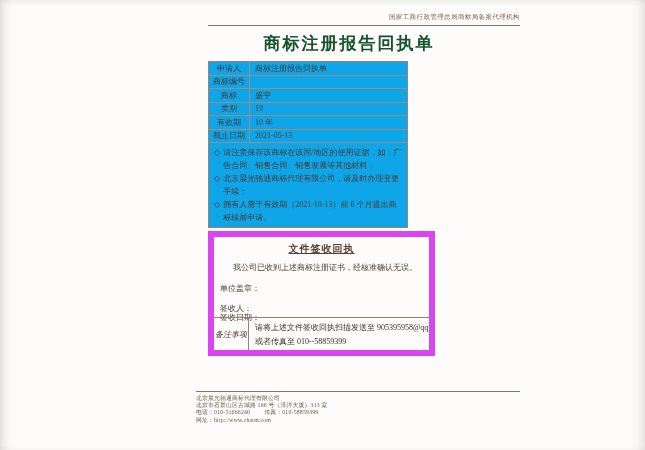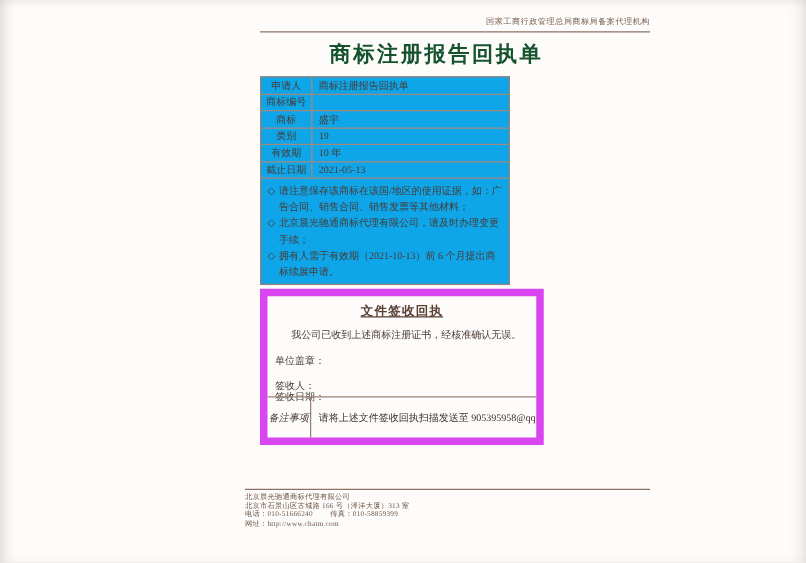--- a/index.html
+++ b/index.html
@@ -158,20 +158,21 @@
   <div class="receipt-box">
     <div class="receipt-title">文件签收回执</div>
     <div class="receipt-confirmation">我公司已收到上述商标注册证书，经核准确认无误。</div>
     <div class="receipt-seal">单位盖章：</div>
     <div class="receipt-signer">签收人：</div>
     <div class="receipt-date">签收日期：</div>
     <div class="remarks-row">
       <div class="remarks-label">备注事项</div>
       <div class="remarks-content">
         <div>请将上述文件签收回执扫描发送至 905395958@qq.com</div>
+        <div>或者传真至 010--58859399</div>
       </div>
     </div>
   </div>
 
   <div class="footer">
     <div class="footer-rule"></div>
     <div class="footer-line">北京晨光驰通商标代理有限公司</div>
     <div class="footer-line">北京市石景山区古城路 166 号（泽洋大厦）313 室</div>
     <div class="footer-line">
       <span>电话：010-51666240</span><span class="gap"></span><span>传真：010-58859399</span>

